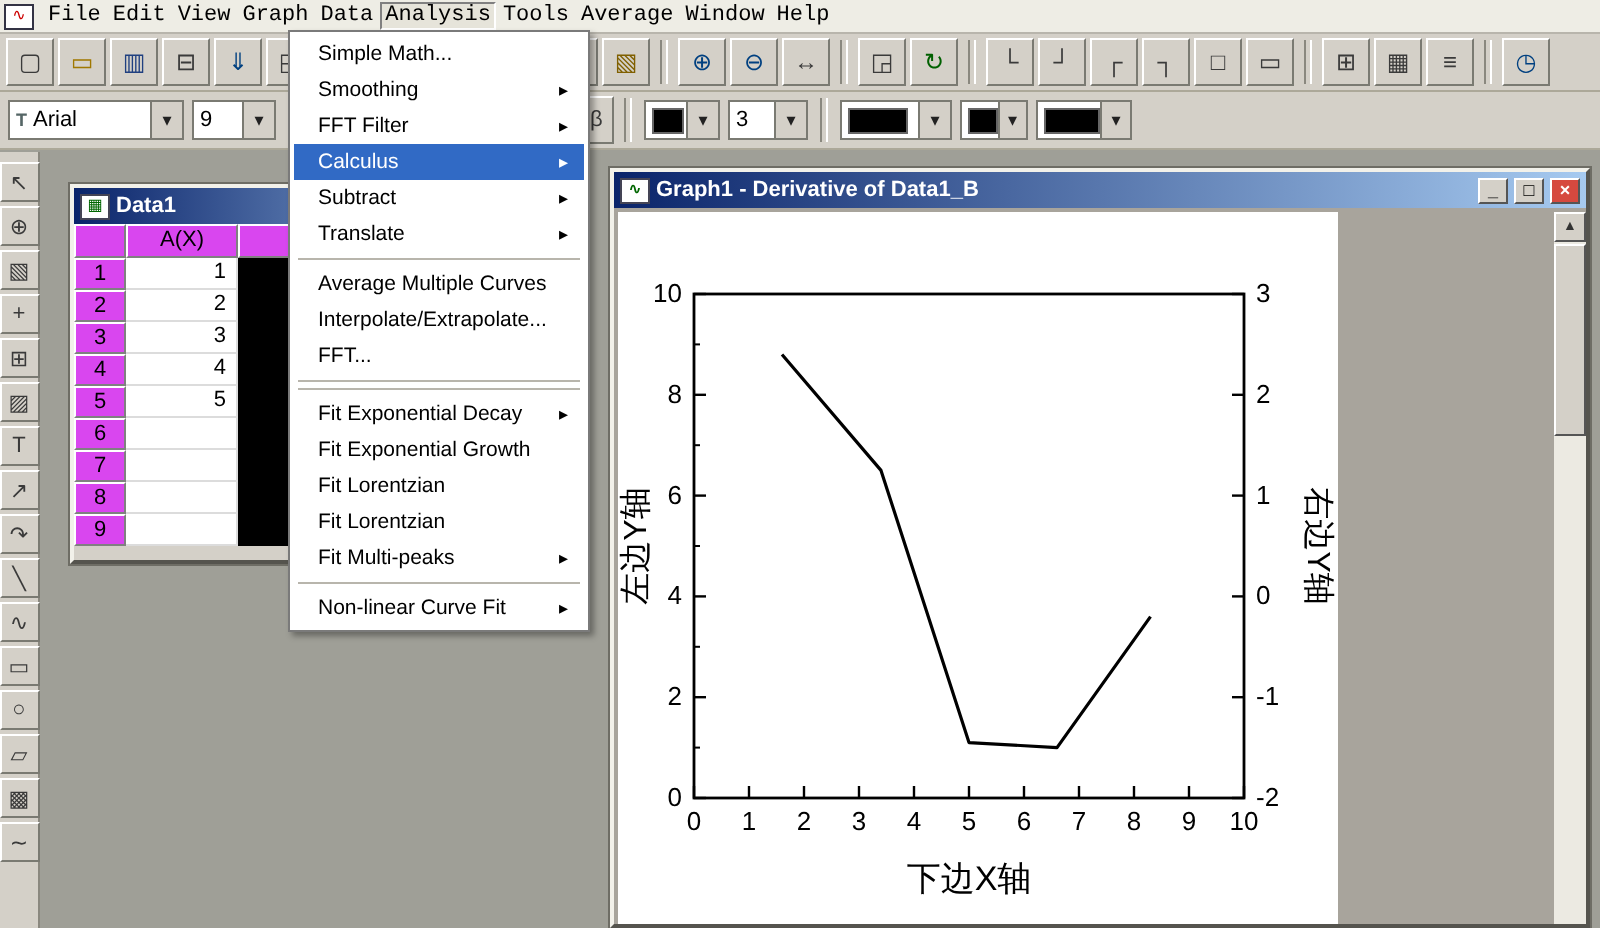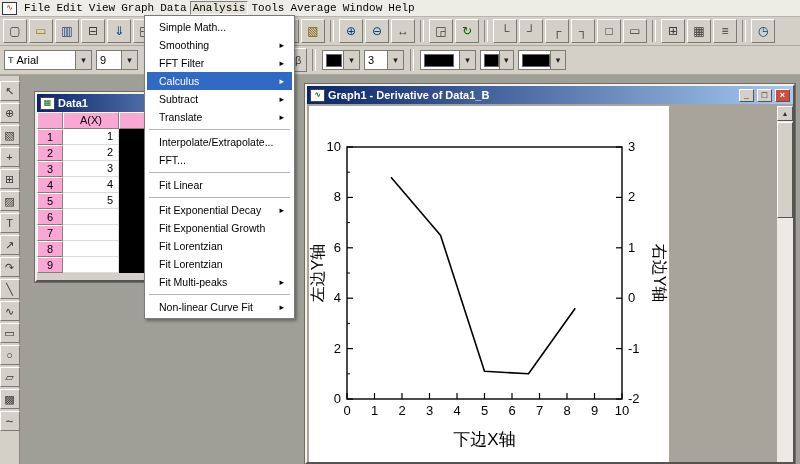--- a/index.html
+++ b/index.html
@@ -35,21 +35,21 @@
   .ticon{width:13px;height:11px;background:#fff;border:1px solid #445;font-size:8px;line-height:10px;text-align:center;color:#060;flex:0 0 auto;}
   .ttext{flex:1;white-space:nowrap;overflow:hidden;font-size:11px;}
   .wbtn{flex:0 0 auto;width:15px;height:13px;background:#d4d0c8;border:1px solid;border-color:#fff #555 #555 #fff;color:#000;font-size:9px;line-height:11px;text-align:center;box-sizing:border-box;cursor:default;}
   .close-red{background:#d6493f;color:#fff;font-weight:bold;}
   
   .data1{left:35px;top:92px;width:252px;height:190px;z-index:5;}
   .wsgrid{position:absolute;left:0;top:18px;right:0;bottom:0;background:#d4d0c8;overflow:hidden;}
   .wrow{display:flex;height:16px;}
   .whead{height:17px;}
   .wcell{box-sizing:border-box;font-size:11px;line-height:15px;overflow:hidden;}
-  .wh{background:#f9a8d4;border:1px solid;border-color:#fff #808080 #808080 #fff;text-align:center;}
+  .wh{background:#d946ef;border:1px solid;border-color:#fff #808080 #808080 #fff;text-align:center;}
   .c0{flex:0 0 26px;}
   .c1{flex:0 0 56px;}
   .c2{flex:1;}
   .wa{background:#fff;text-align:right;padding-right:5px;border-bottom:1px solid #dcdcdc;border-right:1px solid #dcdcdc;}
   .wb{background:#000;}
   
   .graphwin{left:305px;top:84px;width:490px;height:380px;z-index:6;}
   .gclient{position:absolute;left:0;top:18px;right:0;bottom:0;background:#a8a49c;overflow:hidden;}
   .gpage{position:absolute;left:2px;top:2px;width:360px;height:356px;background:#fff;}
   .gscroll{position:absolute;top:2px;right:0;width:16px;bottom:0;background:#eceae2;}
@@ -344,29 +344,29 @@
       <div class="menuitem">
         <span class="mlabel">Subtract</span>
         <span class="marrow">▸</span>
       </div>
       <div class="menuitem">
         <span class="mlabel">Translate</span>
         <span class="marrow">▸</span>
       </div>
       <div class="msep"></div>
       <div class="menuitem">
+        <span class="mlabel">Average Multiple Curves</span>
+      </div>
+      <div class="menuitem">
         <span class="mlabel">Interpolate/Extrapolate...</span>
       </div>
       <div class="menuitem">
         <span class="mlabel">FFT...</span>
       </div>
       <div class="msep"></div>
-      <div class="menuitem">
-        <span class="mlabel">Fit Linear</span>
-      </div>
       <div class="msep"></div>
       <div class="menuitem">
         <span class="mlabel">Fit Exponential Decay</span>
         <span class="marrow">▸</span>
       </div>
       <div class="menuitem">
         <span class="mlabel">Fit Exponential Growth</span>
       </div>
       <div class="menuitem">
         <span class="mlabel">Fit Lorentzian</span>

